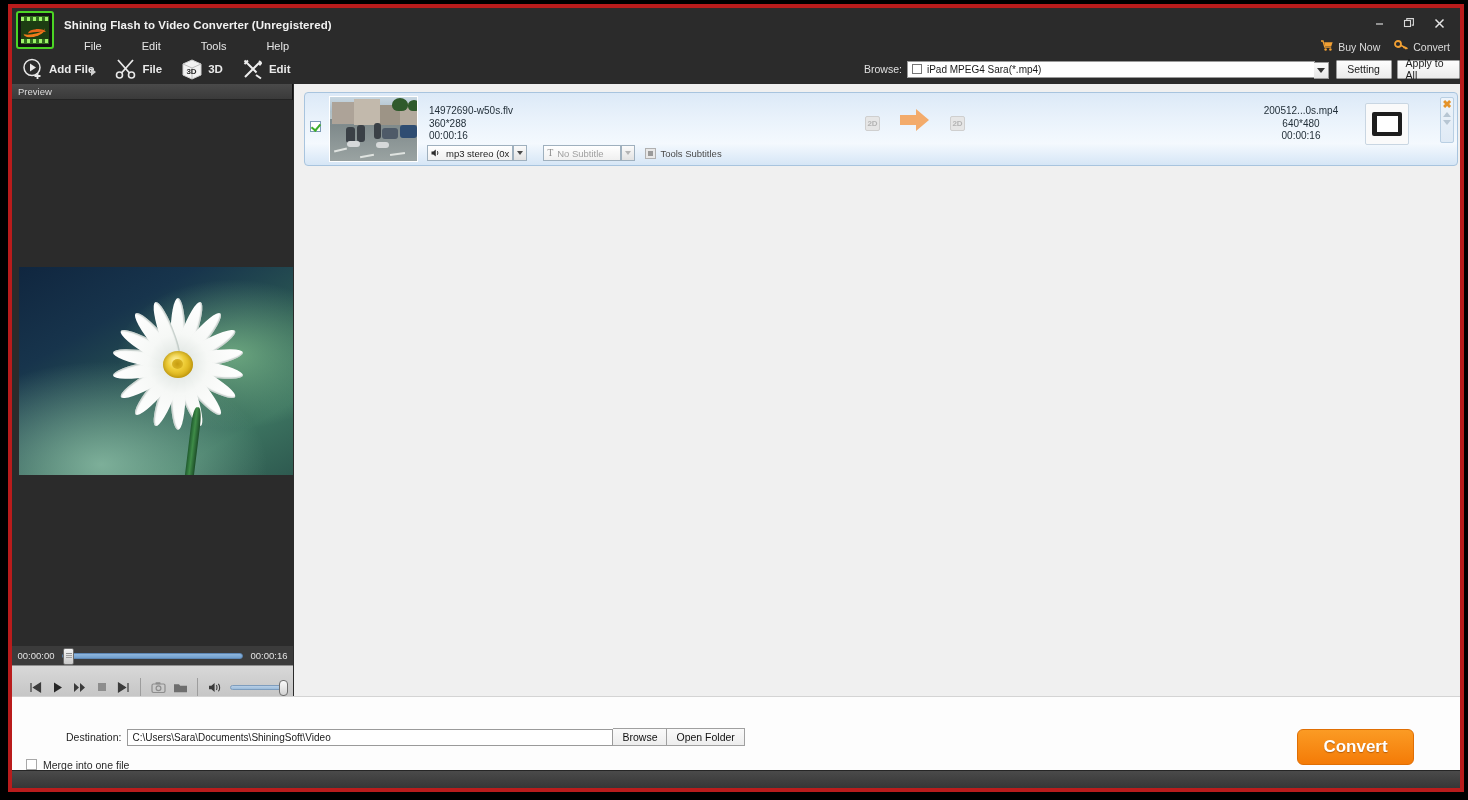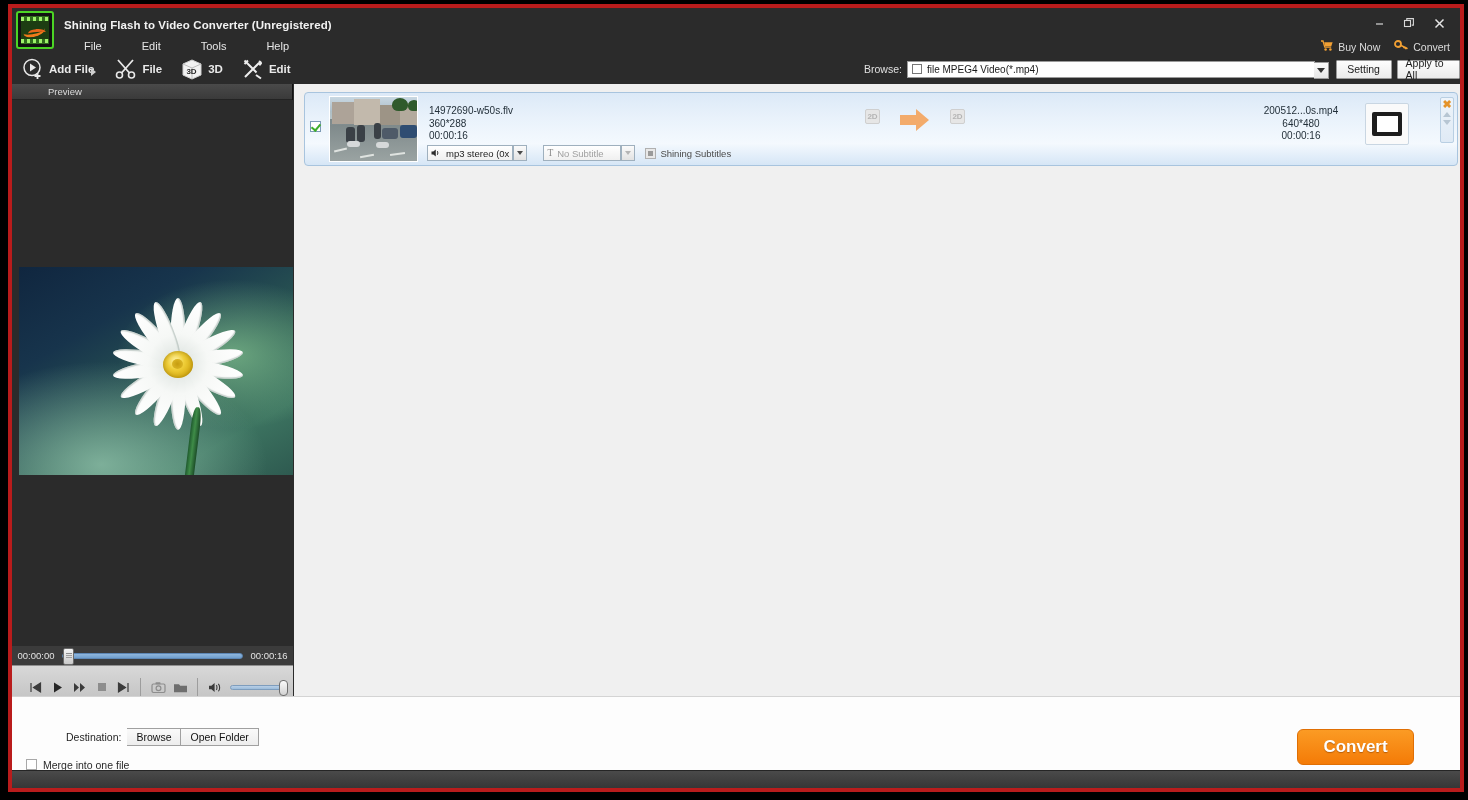--- a/index.html
+++ b/index.html
@@ -141,21 +141,21 @@
   
   .preview-panel {
     position: absolute; left: 0px; top: 76px; width: 281px; height: 612px;
     background: #2f2f2f;
     border-right: 1px solid #111;
   }
   .preview-head {
     height: 16px; width: 100%;
     background: linear-gradient(#4a4a4a,#3a3a3a);
     border-bottom: 1px solid #232323;
-    display: flex; align-items: center; padding-left: 30px;
+    display: flex; align-items: center;
   }
   .preview-head span { font-size: 9.5px; color: #dadada; margin-left: 6px; }
   .preview-stage {
     position: absolute; left: 0; top: 16px; width: 281px; height: 608px;
     background: #2b2b2b;
     overflow: hidden;
   }
   .video-area {
     position: absolute; left: 7px; top: 167px; width: 274px; height: 208px;
     overflow: hidden;
@@ -299,21 +299,21 @@
   .forced .box {
     width: 11px; height: 11px; background: #e8e8e8; border: 1px solid #b0b0b0;
     position: relative;
   }
   .forced .box:after {
     content:''; position:absolute; left:2px; top:2px; width:5px; height:5px; background:#9a9a9a;
   }
   .forced span { font-size: 9.5px; color: #4a4a4a; }
   .conv-mid {
     position: absolute; left: 560px; top: 16px;
-    display: flex; align-items: flex-start; gap: 20px;
+    display: flex; align-items: flex-end; gap: 20px;
   }
   .badge2d {
     width: 15px; height: 15px; border-radius: 2px;
     background: #e6e6e6; border: 1px solid #cfcfcf;
     font-size: 8px; color: #b4b4b4; font-weight: bold;
     display: flex; align-items: center; justify-content: center;
   }
   .big-arrow { width: 30px; height: 22px; }
   .out-box {
     position: absolute; right: 108px; top: 4px; width: 96px; height: 62px;
@@ -494,21 +494,21 @@
           </svg>
         </span>
         <span class="lbl">Edit</span>
       </div>
     </div>
 
     <div class="profilebar">
       <div class="profile-label">Browse:</div>
       <div class="profile-combo">
         <span class="chk"></span>
-        <span class="txt">file MPEG4 Video(*.mp4)</span>
+        <span class="txt">iPad MPEG4 Sara(*.mp4)</span>
         <span class="arrow">
             <i></i>
           </span>
       </div>
       <div class="btn-gray" style="margin-left:16px">Setting</div>
       <div class="btn-gray">Apply to All</div>
     </div>
 
     <div class="preview-panel">
       <div class="preview-head">
@@ -651,21 +651,21 @@
           <span class="mini-combo dis" style="margin-left:10px;width:78px">
             <span style="font-size:9.5px;color:#8b8b8b;margin-right:4px;font-family:'Liberation Serif',serif">T</span>
             <span class="t">No Subtitle</span>
           </span>
           <span class="mini-arrow dis" style="margin-left:-6px">
               <i></i>
             </span>
 
           <span class="forced">
             <span class="box"></span>
-            <span>Shining Subtitles</span>
+            <span>Tools Subtitles</span>
           </span>
         </div>
 
         <div class="conv-mid">
           <span class="badge2d">2D</span>
           <span class="big-arrow">
             <svg viewBox="0 0 30 22">
                 <path d="M0 6h16V0l13 11-13 11v-6H0z" fill="#f3ab6b"></path>
               </svg>
           </span>
@@ -690,20 +690,21 @@
           <span class="x-btn">✖</span>
           <span class="sp-up"></span>
           <span class="sp-dn"></span>
         </div>
       </div>
     </div>
 
     <div class="bottombar">
       <div class="dest-row">
         <span class="dest-label">Destination:</span>
+        <span class="dest-input">C:\Users\Sara\Documents\ShiningSoft\Video</span>
         <span class="btn-flat">Browse</span>
         <span class="btn-flat">Open Folder</span>
       </div>
       <div class="merge-row">
         <span class="merge-box"></span>
         <span>Merge into one file</span>
       </div>
       <div class="convert-btn">Convert</div>
     </div>
 

